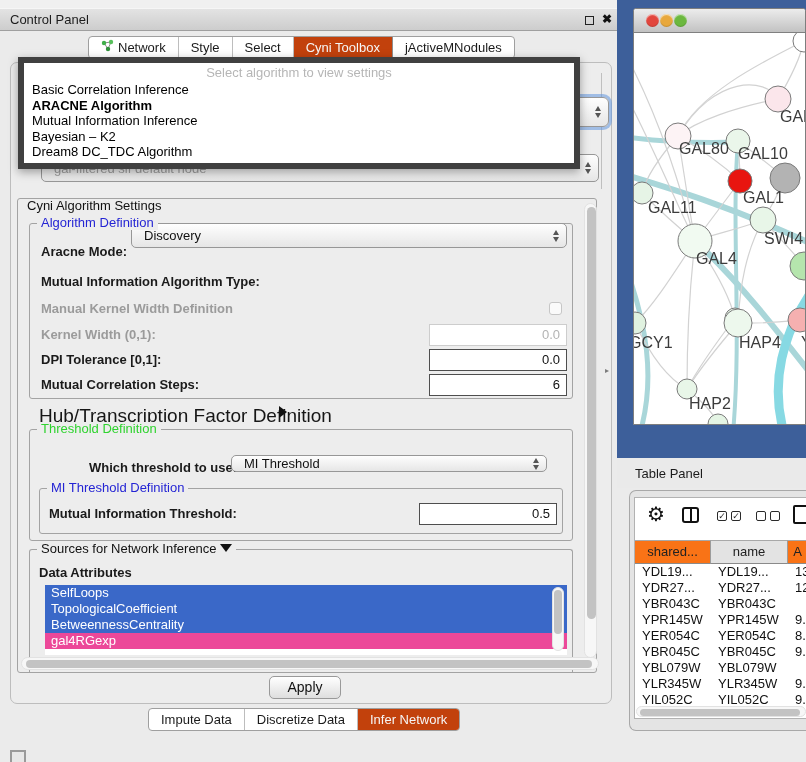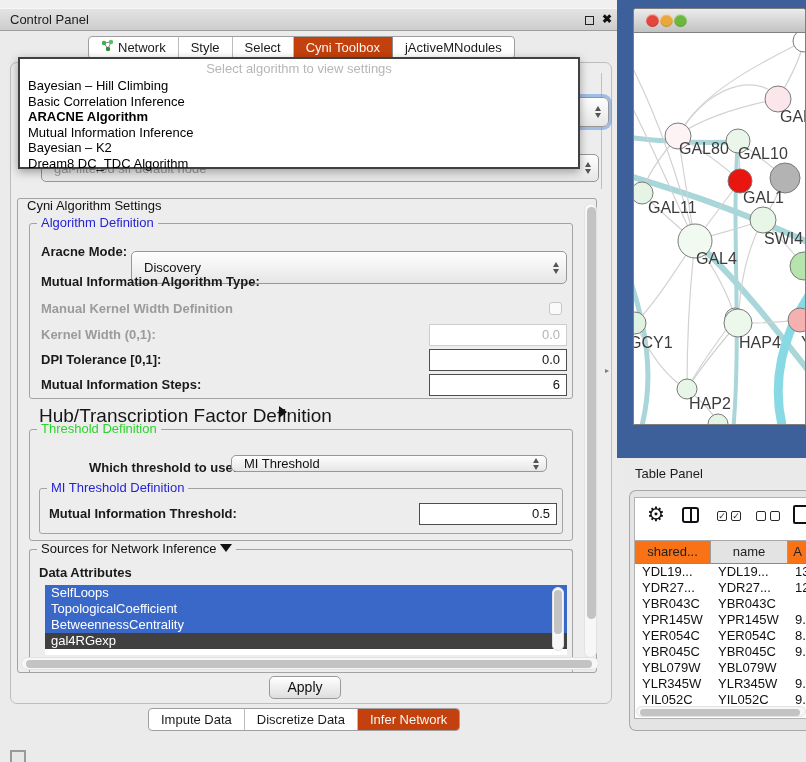--- a/index.html
+++ b/index.html
@@ -38,21 +38,21 @@
   .arr-up{width:0;height:0;border-left:3.5px solid transparent;border-right:3.5px solid transparent;border-bottom:5px solid #555}
   .arr-dn{width:0;height:0;border-left:3.5px solid transparent;border-right:3.5px solid transparent;border-top:5px solid #555}
   #frag-line{left:590px;top:10px;width:1px;height:116px;background:#bfbfbf}
   #frag-combo1{left:430px;top:34px;width:168px;height:30px;border-radius:6px;
     box-shadow:0 0 0 3px rgba(96,150,222,.55)}
   #frag-combo2{left:30px;top:91px;width:558px;height:28px}
   #frag-combo2 .val{color:#9e9e9e}
 
   
   #algo-popup{left:18px;top:57px;width:562px;height:112px;background:#fff;
-    border:2px solid #404040;box-shadow:0 3px 9px rgba(0,0,0,.35);z-index:50}
+    border:6px solid #404040;box-shadow:0 3px 9px rgba(0,0,0,.35);z-index:50}
   #algo-ph{display:block;text-align:center;font-size:13px;line-height:19px;color:#b6b6b6}
   .pitem{font-size:13px;line-height:15.5px;padding-left:8px;color:#000;white-space:nowrap}
   .pitem.b{font-weight:bold}
 
   
   .group{position:absolute;border:1px solid #a3a3a3;border-radius:3px}
   .legend{position:absolute;background:#ededed;padding:0 4px;font-size:13px;
     white-space:nowrap;z-index:2;line-height:14px}
   .blabel{position:absolute;font-size:13px;font-weight:bold;color:#1a1a1a;white-space:nowrap}
   .gray{color:#9b9b9b}
@@ -166,40 +166,40 @@
         </span>
     </div>
 
     <span class="legend" style="left:12px;top:136px;color:#111">Cyni Algorithm Settings</span>
     <div class="group" id="g-settings" style="left:6px;top:135px;width:580px;height:475px"></div>
 
     <span class="legend" style="left:26px;top:153px;color:#2424d4">Algorithm Definition</span>
     <div class="group" style="left:18px;top:160px;width:544px;height:176px"></div>
 
     <span class="blabel" style="left:30px;top:176px;line-height:25px">Aracne Mode:</span>
-    <div class="combo" style="left:120px;top:188px;width:436px;height:33px">
+    <div class="combo" style="left:120px;top:160px;width:436px;height:25px">
       <span class="val">Discovery</span>
       <span class="arrows">
           <span class="arr-up"></span>
           <span class="arr-dn"></span>
         </span>
     </div>
 
     <span class="blabel" style="left:30px;top:206px;line-height:25px">Mutual Information Algorithm Type:</span>
 
     <span class="blabel gray" style="left:30px;top:238px;line-height:16px">Manual Kernel Width Definition</span>
     <span class="cb" style="left:538px;top:239px"></span>
 
     <span class="blabel gray" style="left:30px;top:261px;line-height:22px">Kernel Width (0,1):</span>
     <div class="field dis" style="left:418px;top:261px;width:138px;height:22px">0.0</div>
 
     <span class="blabel" style="left:30px;top:286px;line-height:22px">DPI Tolerance [0,1]:</span>
     <div class="field" style="left:418px;top:286px;width:138px;height:22px">0.0</div>
 
-    <span class="blabel" style="left:30px;top:311px;line-height:22px">Mutual Information Steps:</span>
+    <span class="blabel" style="left:30px;top:311px;line-height:22px">Mutual Correlation Steps:</span>
     <div class="field" style="left:418px;top:311px;width:138px;height:22px">6</div>
 
     <span class="abs" style="left:28px;top:342px;font-size:19px;color:#161616">Hub/Transcription Factor Definition</span>
     <span class="abs tri-r" style="left:268px;top:343px"></span>
 
     <span class="legend" style="left:26px;top:359px;color:#2fd32f">Threshold Definition</span>
     <div class="group" style="left:18px;top:366px;width:544px;height:112px"></div>
 
     <span class="blabel" style="left:78px;top:392px;line-height:25px">Which threshold to use:</span>
     <div class="combo" style="left:220px;top:392px;width:316px;height:17px">
@@ -218,21 +218,21 @@
     <span class="legend" style="left:26px;top:479px;color:#111">
       <span>Sources for Network Inference</span>
       <span class="tri-d"></span>
     </span>
     <div class="group" style="left:18px;top:486px;width:544px;height:124px;border-bottom:none;border-radius:3px 3px 0 0"></div>
     <span class="blabel" style="left:28px;top:502px;line-height:16px">Data Attributes</span>
     <div class="abs" style="left:34px;top:522px;width:522px;height:70px;background:#fff;overflow:hidden">
         <div class="attr" style="background: rgb(58, 104, 200);">SelfLoops</div>
         <div class="attr" style="background: rgb(58, 104, 200);">TopologicalCoefficient</div>
         <div class="attr" style="background: rgb(58, 104, 200);">BetweennessCentrality</div>
-        <div class="attr" style="background: #404040;">gal4RGexp</div>
+        <div class="attr" style="background: #ec4899;">gal4RGexp</div>
       </div>
     <div class="sb-track" style="left:541px;top:524px;width:12px;height:64px">
       <div class="sb-thumb" style="left:1px;top:2px;width:8px;height:44px"></div>
     </div>
 
     <div class="sb-track" style="left:573px;top:140px;width:13px;height:455px">
       <div class="sb-thumb" style="left:2px;top:3px;width:9px;height:412px"></div>
     </div>
     <div class="sb-track" style="left:10px;top:594px;width:578px;height:13px">
       <div class="sb-thumb" style="left:4px;top:2px;width:566px;height:8px"></div>
@@ -250,21 +250,20 @@
       </div>
       <div class="tab sel">
         <span>Infer Network</span>
       </div>
     </div>
 </div>
 
 <div class="abs" id="algo-popup">
   <span id="algo-ph">Select algorithm to view settings</span>
   <div>
-      <div class="pitem">Bayesian – Hill Climbing</div>
       <div class="pitem">Basic Correlation Inference</div>
       <div class="pitem b">ARACNE Algorithm</div>
       <div class="pitem">Mutual Information Inference</div>
       <div class="pitem">Bayesian – K2</div>
       <div class="pitem">Dream8 DC_TDC Algorithm</div>
     </div>
 </div>
 
 <div class="abs" id="splitter-grip">▸</div>
 <div class="abs" id="cut-square"></div>

